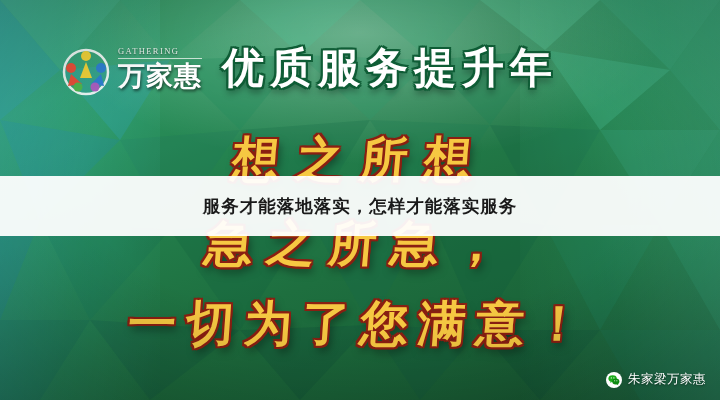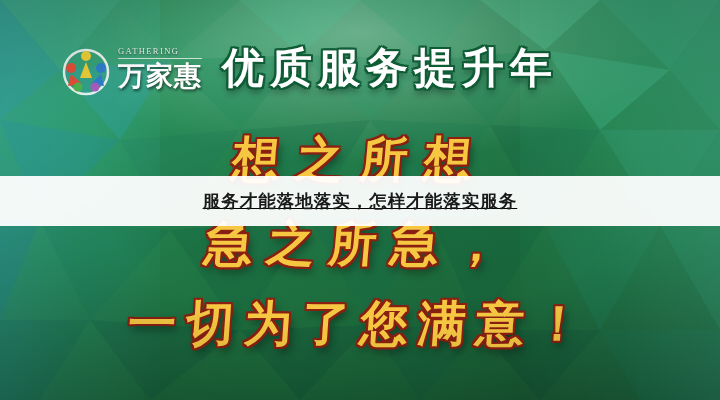--- a/index.html
+++ b/index.html
@@ -128,26 +128,25 @@
   }
   .calli-1 { top: 128px; font-size: 48px; letter-spacing: 16px; transform: skewX(-5deg); }
   .calli-2 { top: 212px; font-size: 48px; letter-spacing: 14px; transform: skewX(-5deg); }
   .calli-3 { top: 292px; font-size: 48px; letter-spacing: 10px; transform: skewX(-4deg); }
 
   
   .caption-band {
     position: absolute;
     left: 0; right: 0;
     top: 176px;
-    height: 50px;
+    height: 60px;
     background: rgba(255,255,255,0.94);
     display: flex;
     align-items: center;
     justify-content: center;
-    text-decoration: underline;
   }
   .caption-text {
     font-family: "Liberation Sans", sans-serif;
     font-size: 17.5px;
     font-weight: bold;
     color: #1a1a1a;
     letter-spacing: 1px;
     white-space: nowrap;
   }
 
@@ -252,14 +251,29 @@
   <div class="calli calli-1">想之所想</div>
   <div class="calli calli-2">急之所急，</div>
   <div class="calli calli-3">一切为了您满意！</div>
 
   <div class="vignette"></div>
 
   <div class="caption-band">
     <div class="caption-text">服务才能落地落实，怎样才能落实服务</div>
   </div>
 
+  <div class="watermark">
+    <span class="wm-badge">
+      <svg width="12" height="12" viewBox="0 0 12 12">
+        <ellipse cx="4.6" cy="4.6" rx="4.2" ry="3.4" fill="#1aad19"></ellipse>
+        <polygon points="2.6,7.2 2.2,9 4.2,7.8" fill="#1aad19"></polygon>
+        <ellipse cx="7.8" cy="7.4" rx="3.6" ry="3" fill="#0e8a12"></ellipse>
+        <polygon points="9.8,9.6 10.3,11.2 8.4,10.1" fill="#0e8a12"></polygon>
+        <circle cx="3.3" cy="3.9" r="0.6" fill="#ffffff"></circle>
+        <circle cx="5.9" cy="3.9" r="0.6" fill="#ffffff"></circle>
+        <circle cx="6.7" cy="6.8" r="0.5" fill="#ffffff"></circle>
+        <circle cx="8.9" cy="6.8" r="0.5" fill="#ffffff"></circle>
+      </svg>
+    </span>
+    <span class="wm-text">朱家梁万家惠</span>
+  </div>
 
 </div>
 
 </body></html>

